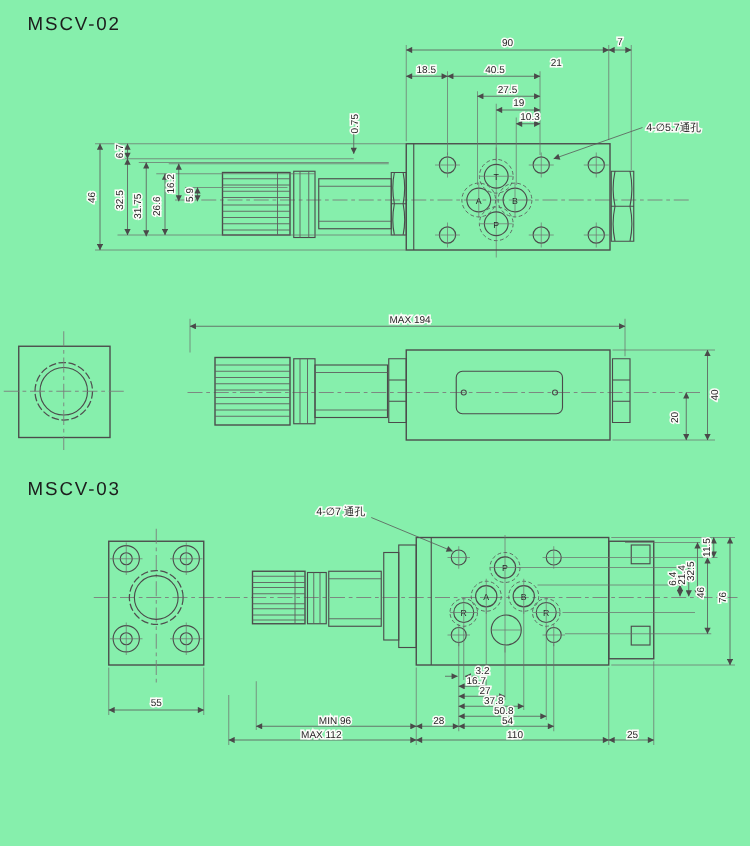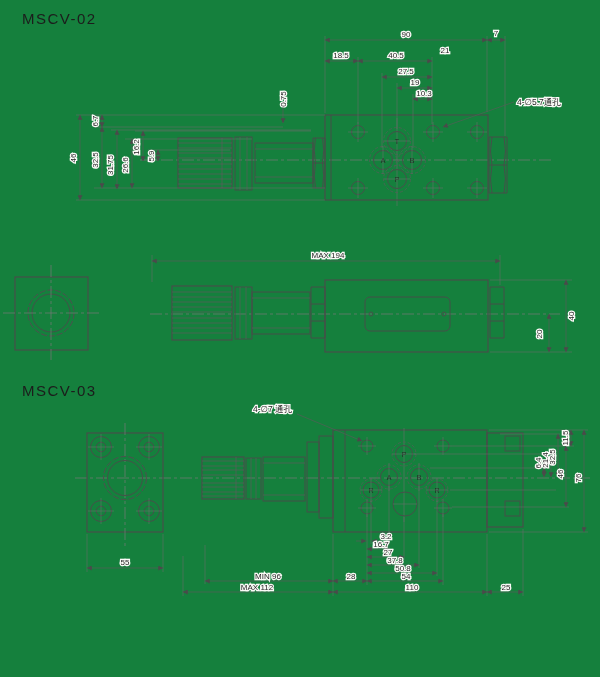--- a/index.html
+++ b/index.html
@@ -1,16 +1,16 @@
 <!DOCTYPE html>
 <html><head>
 <meta charset="utf-8">
 <style>
   html,body{margin:0;padding:0;background:#e8e8e8;}
-  .page{width:600px;height:677px;background:#15803d;margin:0 auto;position:relative;
+  .page{width:600px;height:677px;background:#86efac;margin:0 auto;position:relative;
         font-family:"Liberation Sans", sans-serif;}
   svg{display:block;}
   svg text{font-family:"Liberation Sans", sans-serif;fill:#262626;}
   .title{font-size:15px;letter-spacing:1.5px;fill:#1c1c1c;}
   .dim{font-size:8px;paint-order:stroke;stroke:#fbfbf8;stroke-width:2.5px;}
   .note{font-size:8.5px;paint-order:stroke;stroke:#fbfbf8;stroke-width:2.5px;}
   .port{font-size:7px;text-anchor:middle;}
   .outline{fill:none;stroke:#4b4b4b;stroke-width:1.1;}
   .outline2{fill:none;stroke:#4b4b4b;stroke-width:0.9;}
   .knurl{fill:none;stroke:#5d5d5d;stroke-width:0.7;}

